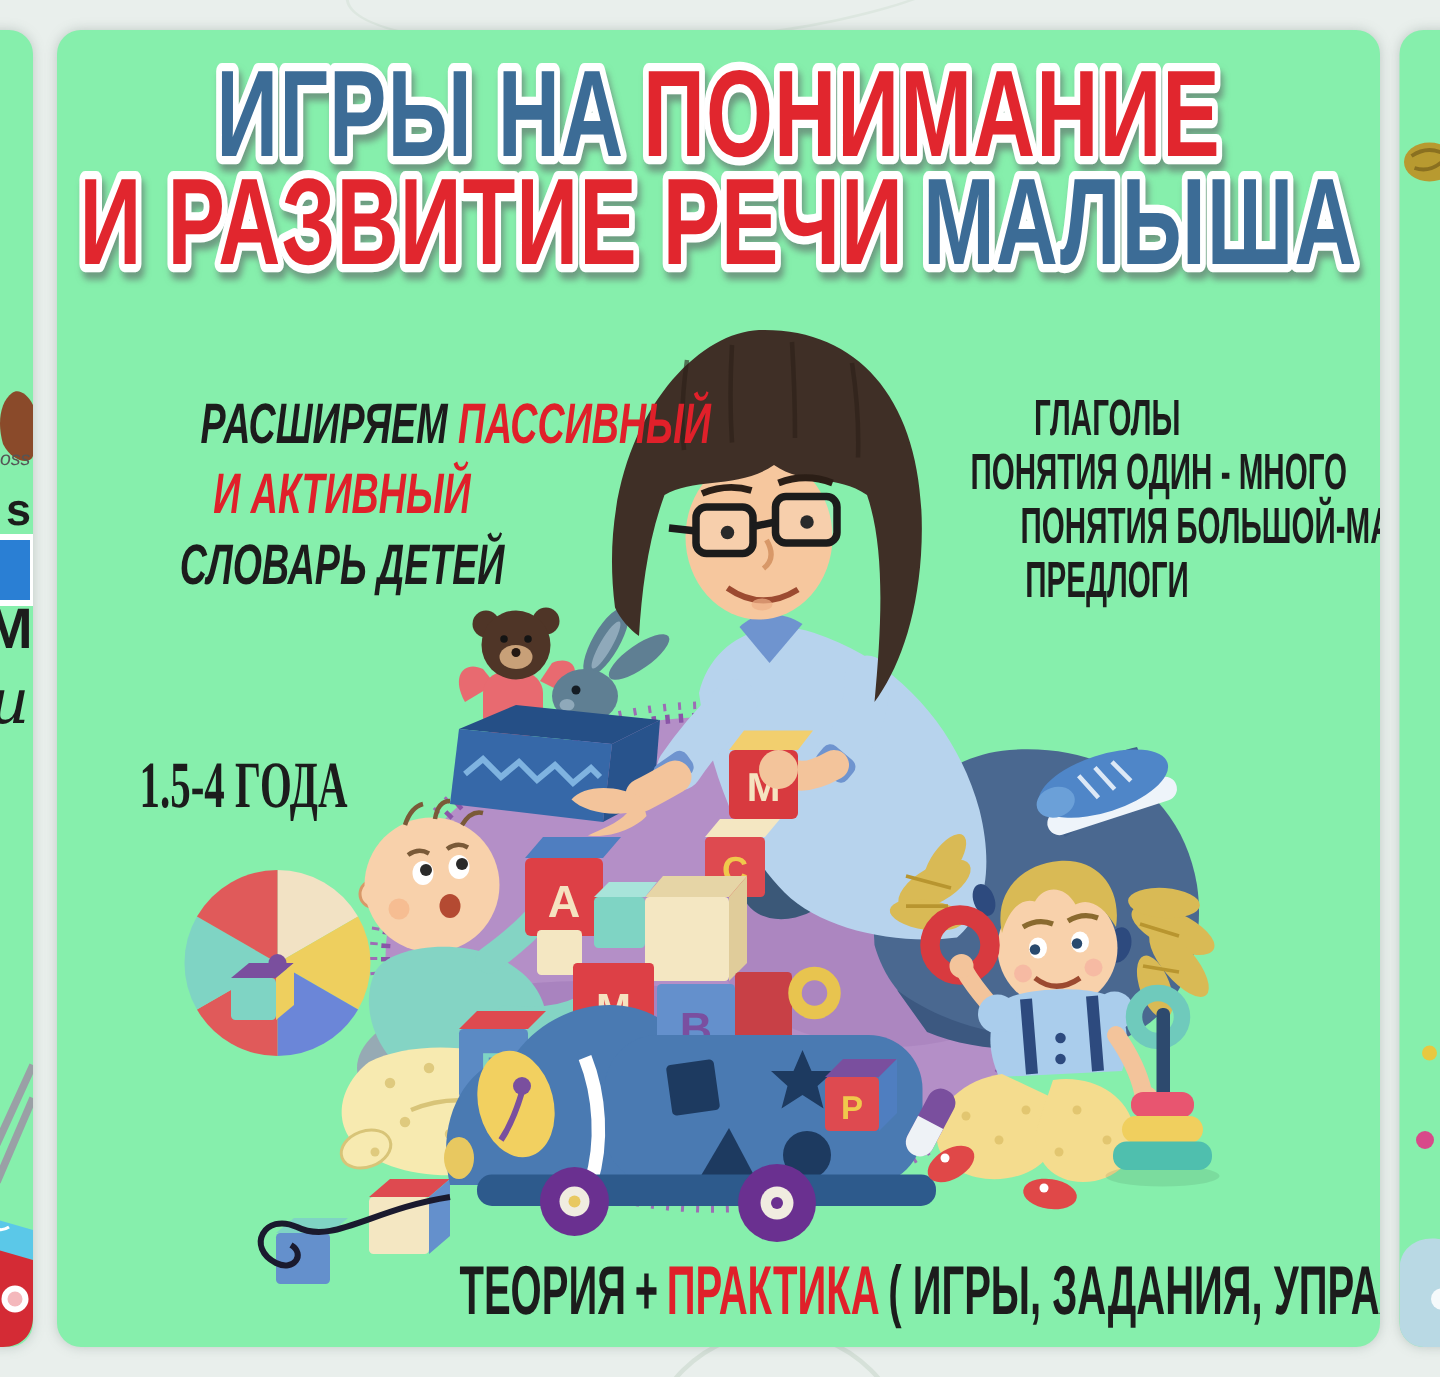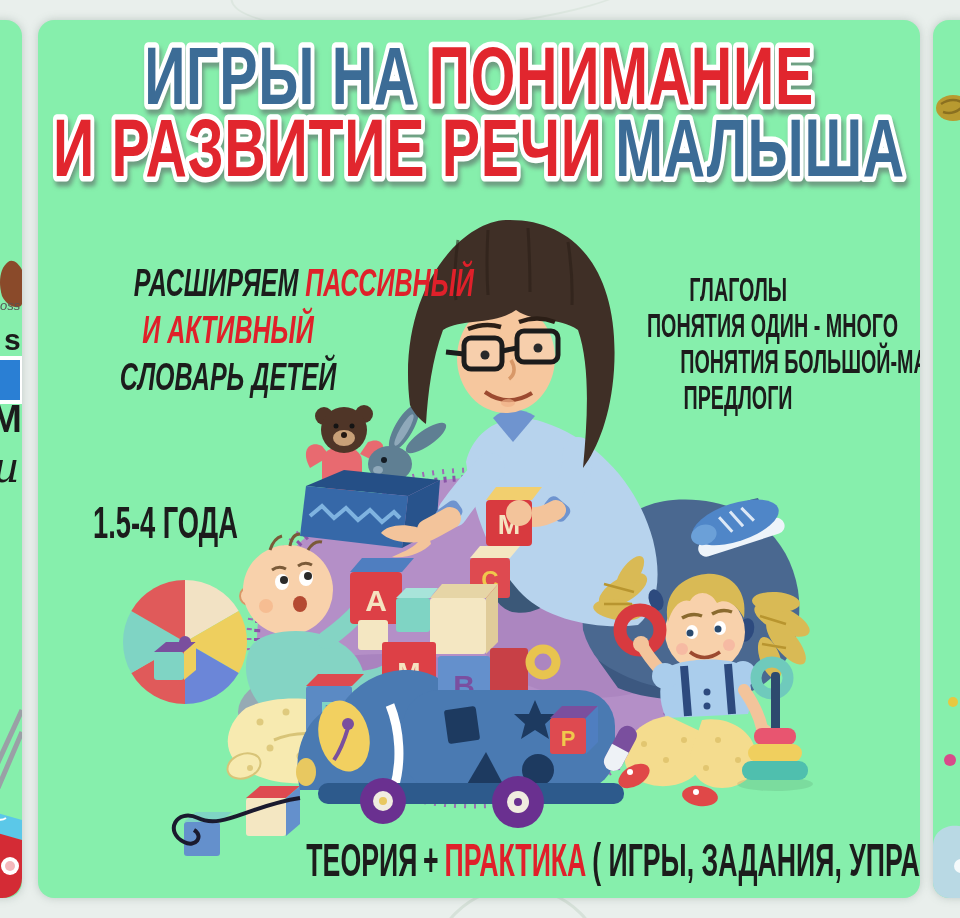--- a/index.html
+++ b/index.html
@@ -31,23 +31,23 @@
 
   
   .ptext { position:absolute; font-weight:bold; color:#1c1c1c; white-space:nowrap; }
   .cond  { display:inline-block; transform-origin:center top; }
   .red   { color:#e0202a; }
 
   .vocab  { left:8px;  top:240px; width:364px; text-align:center;
             font-size:38px; line-height:47px;font-style:italic; }
   .vocab .cond  { transform:scaleX(0.66); }
   .topics { left:518px; top:241px; width:364px; text-align:center;
-            font-size:34px; line-height:36px;margin-top:10px; }
+            font-size:34px; line-height:36px; }
   .topics .cond { transform:scaleX(0.58); }
-  .age    { left:55px; top:478px; font-size:44px; }
+  .age    { left:55px; top:478px; font-size:44px;font-family:Liberation Serif, serif; }
   .age .cond { transform:scaleX(0.62); transform-origin:left top; }
   .footer { left:0; top:813px; width:882px; text-align:center; font-size:46px; }
   .footer .cond { transform:scaleX(0.58); }
   .footer .gap { display:inline-block; width:10px; }
 
   .illu { position:absolute; left:0; top:180px; width:882px; height:660px; }
   .blk-letter { font-family:"Liberation Sans","DejaVu Sans",sans-serif;
                 font-weight:bold; text-anchor:middle; }
   .peek-svg { position:absolute; left:0; top:0; width:100%; height:100%; }
 </style>

